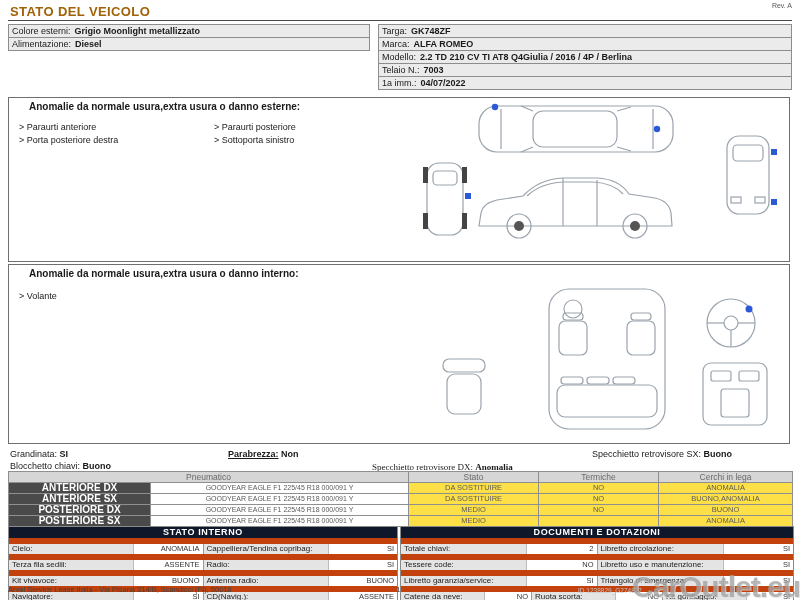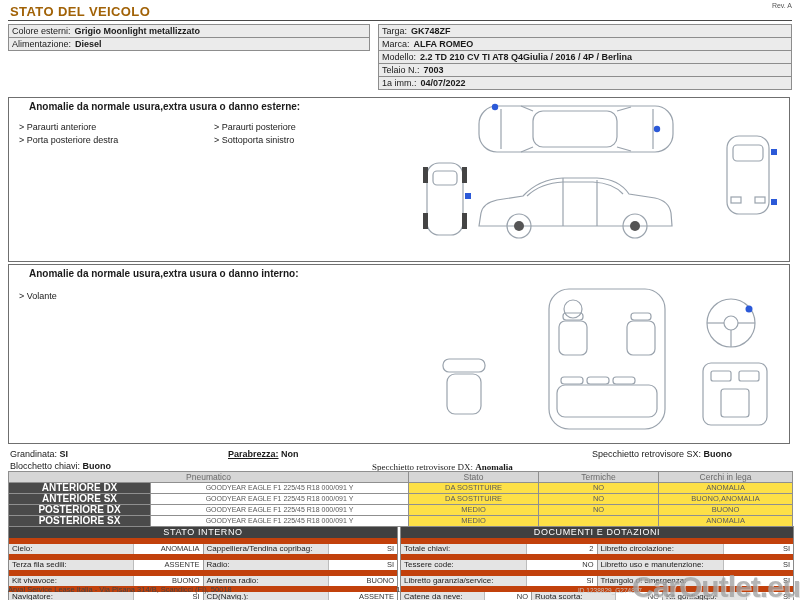--- a/index.html
+++ b/index.html
@@ -28,21 +28,21 @@
   table.tires{position:absolute;left:8px;top:471px;width:784px;border-collapse:collapse;
         table-layout:fixed;}
   table.tires td{border:1px solid #8f8f8f;height:10px;line-height:10px;padding:0 2px;
         overflow:hidden;white-space:nowrap;text-align:center;}
   .t-head{background:#d6d6d6;color:#6a6a6a;font-size:8.5px;}
   .t-pos{background:#4a4a4a;color:#fff;font-size:10px;font-weight:bold;}
   .t-tire{color:#5a5a5a;font-size:7px;background:#fff;}
   .t-val{color:#5a5a5a;font-size:7.5px;background:#fde047;}
 
   .bt{position:absolute;top:526px;border:1px solid #8a8a8a;background:#fff;}
-  .bt-title{background:#404040;color:#fff;font-size:9px;font-weight:normal;text-align:center;
+  .bt-title{background:#0f172a;color:#fff;font-size:9px;font-weight:bold;text-align:center;
         line-height:11px;height:11px;letter-spacing:.6px;}
   .bt-row{display:flex;border-top:6px solid #c2410c;height:10px;line-height:10px;font-size:8px;}
   .kv{display:flex;flex:1;min-width:0;}
   .kv + .kv{border-left:1px solid #9a9a9a;}
   .kv .k{flex:1.7;background:#e4e4e4;padding:0 3px;white-space:nowrap;overflow:hidden;
         border-right:1px solid #bcbcbc;font-size:8px;}
   .kv .v{flex:.9;text-align:right;padding:0 3px;color:#333;font-size:7.5px;white-space:nowrap;}
 
   .footer-address{position:absolute;left:8px;bottom:6px;font-size:7.5px;color:#444;text-align:right;}
   .footer-page{position:absolute;left:396px;bottom:6px;font-size:8px;color:#444;}

